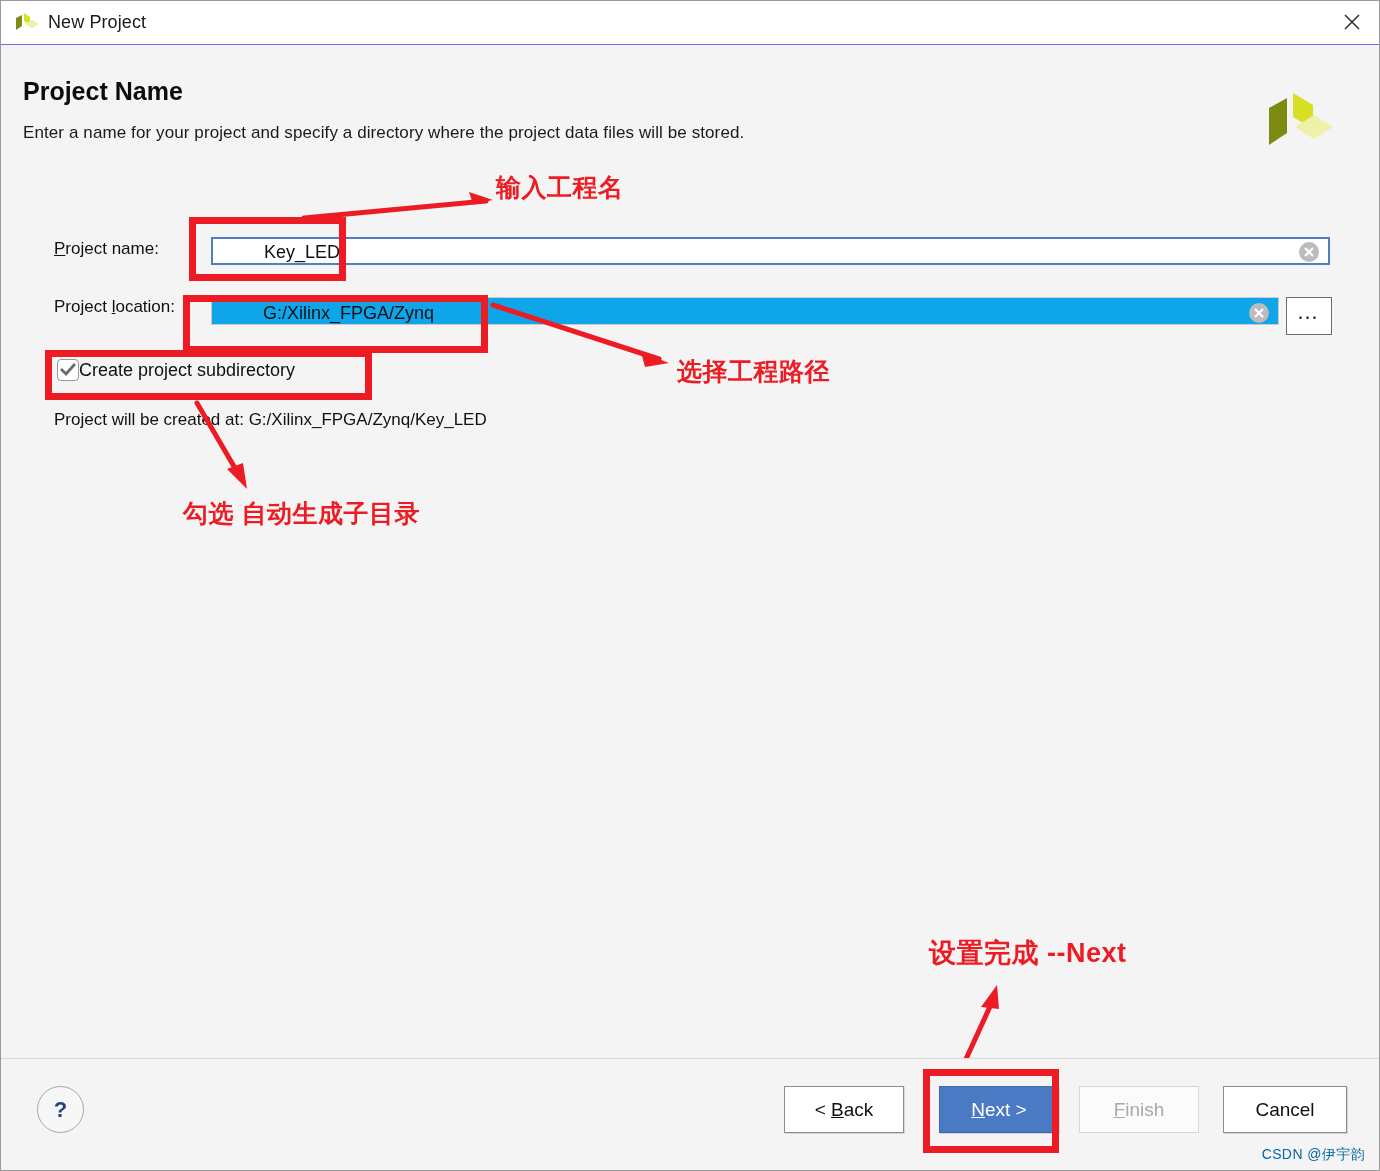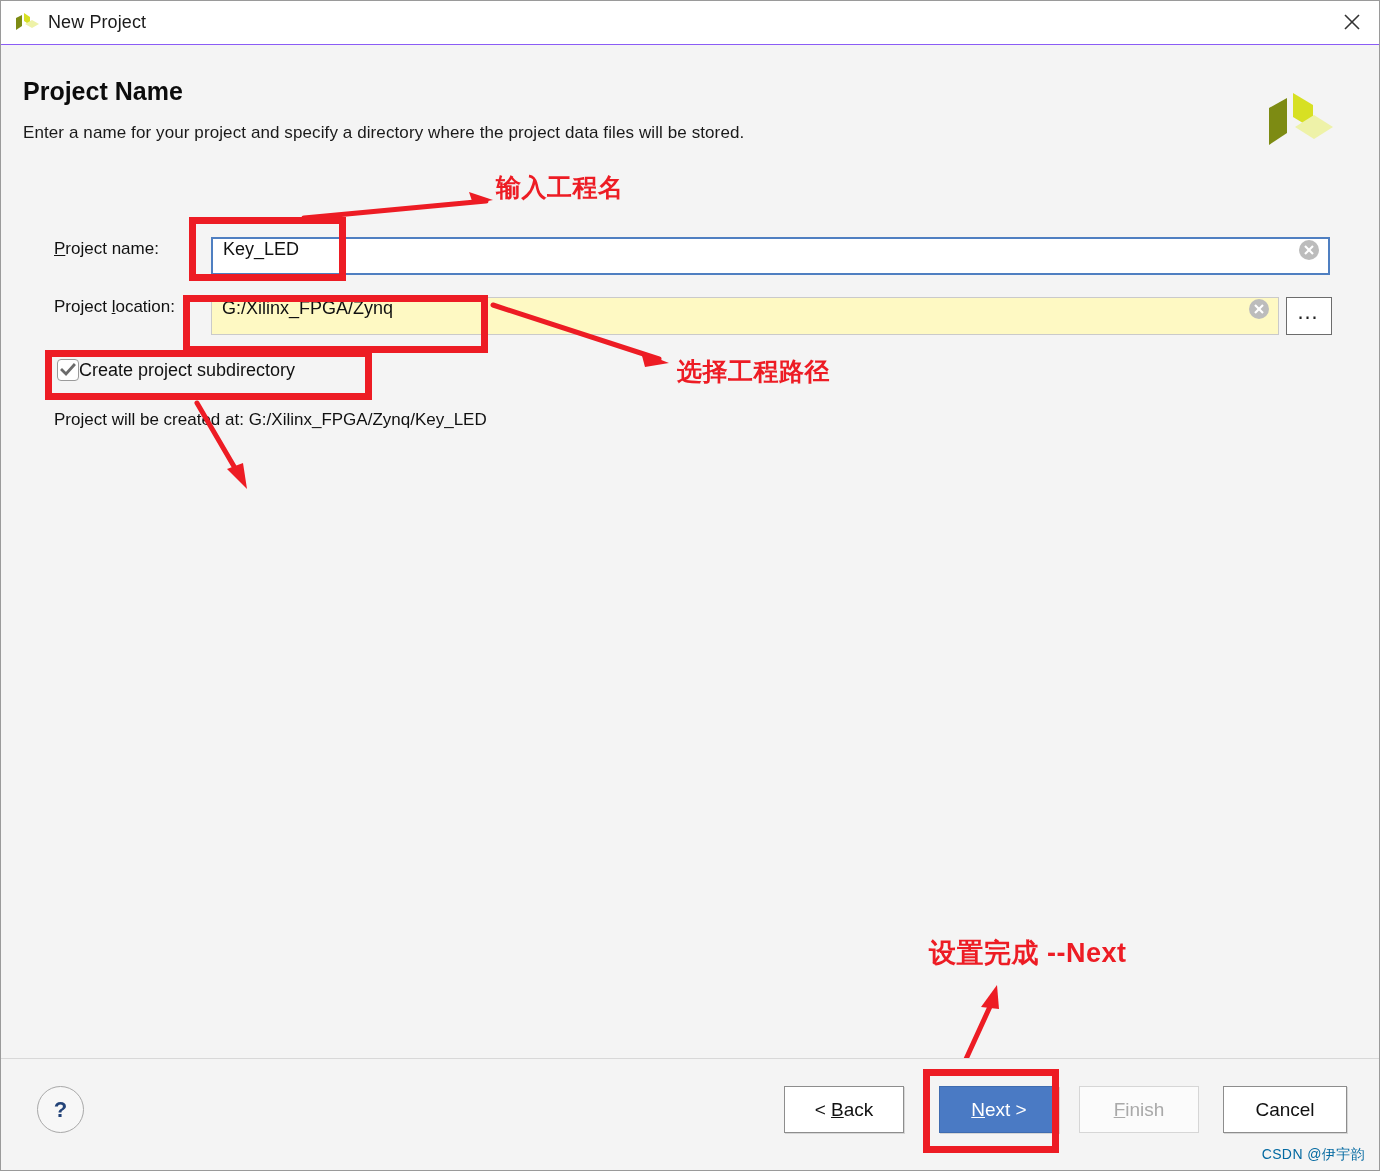--- a/index.html
+++ b/index.html
@@ -98,33 +98,34 @@
   .field-label {
     font-size: 17px;
     color: #111;
     white-space: nowrap;
   }
   .field-label u { text-decoration: underline; }
 
   .text-input {
     position: relative;
     box-sizing: border-box;
-    height: 38px;
+    height: 28px;
     background: #ffffff;
     display: flex;
-    align-items: flex-start;
+    align-items: flex-end;
     font-size: 18px;
     color: #111;
+    padding-left: 41px;
   }
   .text-input.focused {
     border: 2px solid #4f7fc1;
   }
   .text-input.plain {
     border: 1px solid #cacaca;
-    background: #fef9c3;
+    background: #0ea5e9;
     gap: 41px;
   }
   .text-input .value {
     padding-left: 10px;
     flex: 1;
     white-space: nowrap;
     overflow: hidden;
   }
   .clear-icon {
     width: 22px;
@@ -360,20 +361,21 @@
       <polygon points="56,92 36,72 52,66" fill="#ed1c24"></polygon>
     </svg>
 
     <svg class="anno-svg" style="left:940px; top:920px; width:80px; height:110px;" viewBox="0 0 80 110">
       <path d="M20,105 L52,35" stroke="#ed1c24" stroke-width="5" fill="none" stroke-linecap="round"></path>
       <polygon points="56,20 40,42 58,44" fill="#ed1c24"></polygon>
     </svg>
 
     <div class="anno-text" style="left:495px; top:126px;">输入工程名</div>
     <div class="anno-text" style="left:676px; top:310px;">选择工程路径</div>
+    <div class="anno-text" style="left:182px; top:452px;">勾选 自动生成子目录</div>
     <div class="anno-text" style="left:928px; top:890px; font-size:27px;">设置完成 --Next</div>
   </div>
 
   <div class="footer">
     <div class="help-btn">?</div>
 
     <div class="btn" style="left:783px; width:120px;">
       <span>&lt; <u>B</u>ack</span>
     </div>
 

